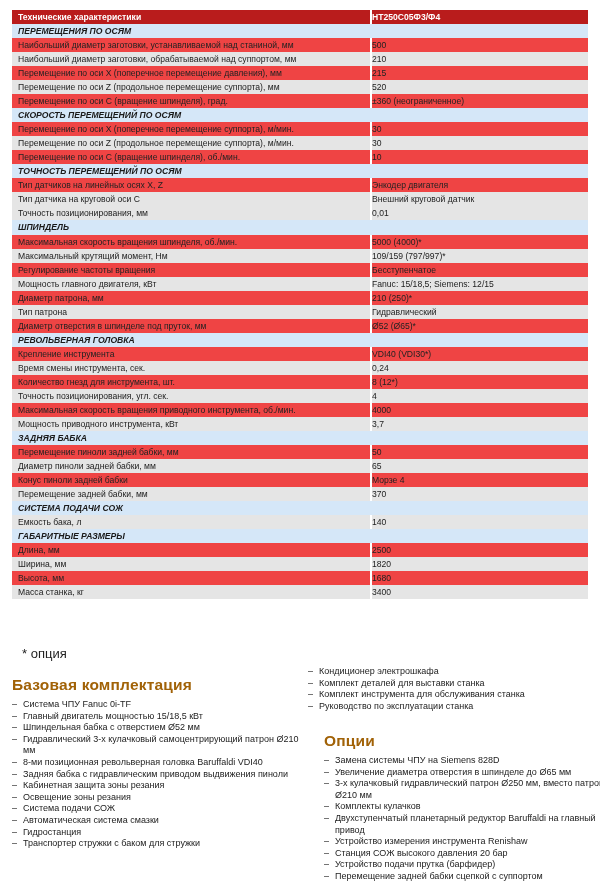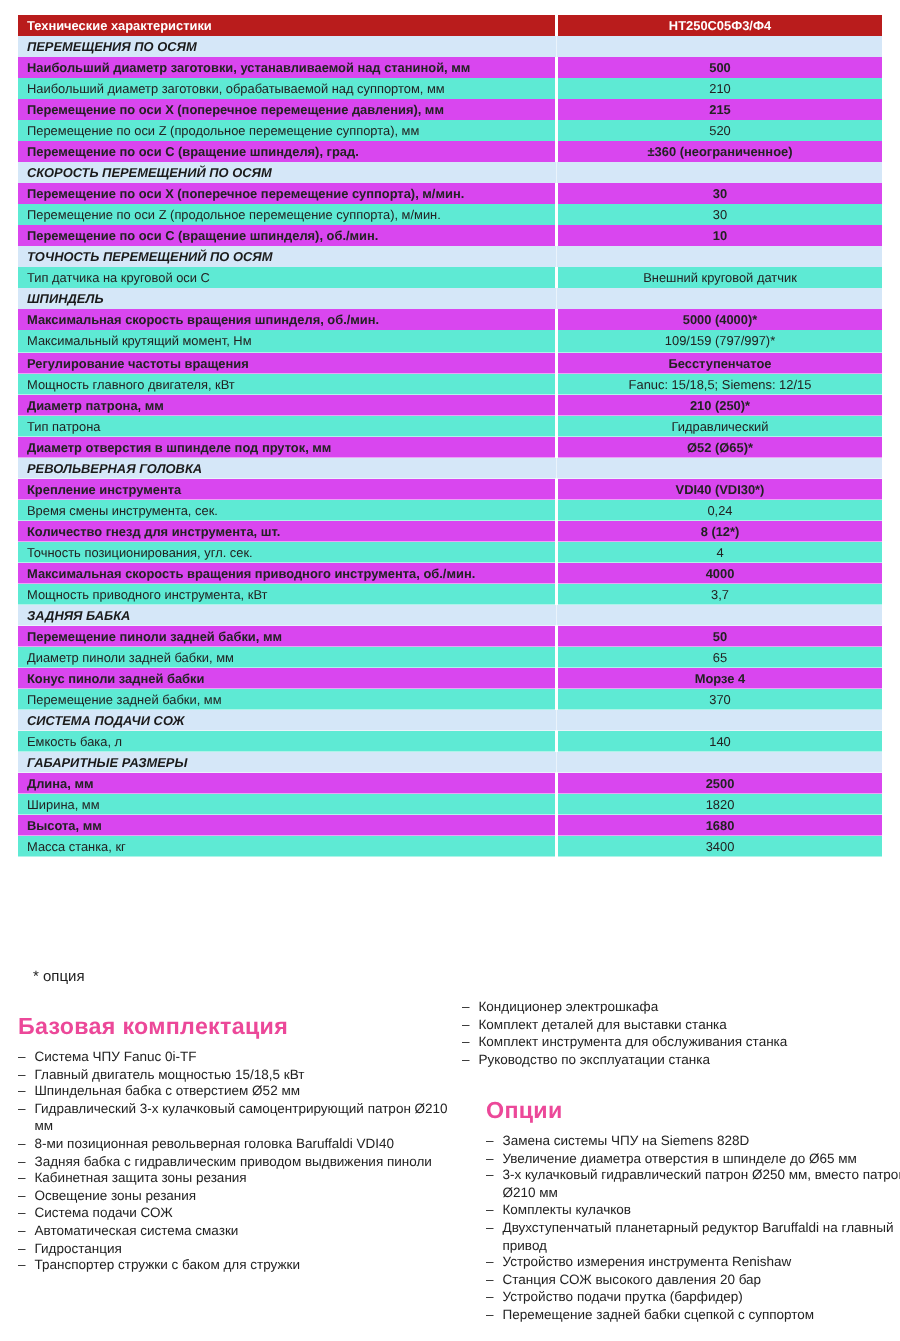--- a/index.html
+++ b/index.html
@@ -1,29 +1,29 @@
 <!DOCTYPE html>
 <html><head>
 <meta charset="utf-8">
 <style>
   html, body { margin: 0; padding: 0; background: #ffffff; }
   body { width: 600px; height: 894px; position: relative; overflow: hidden; font-family: "Liberation Sans", sans-serif; color: #222; }
   .spec-table { position: absolute; left: 12px; top: 10px; width: 576px; border-collapse: collapse; table-layout: fixed; }
   .spec-table td { height: 14.04px; padding: 0 0 0 6px; font-size: 8.6px; line-height: 14px; white-space: nowrap; overflow: hidden; box-sizing: border-box; }
-  .spec-table td.val { text-align: center; padding: 0; border-left: 2px solid #ffffff; }
+  .spec-table td.val { padding: 0; border-left: 2px solid #ffffff; }
   .spec-table col.c1 { width: 359px; }
   .spec-table col.c2 { width: 217px; }
   tr.hdr td { background: #b91c1c; color: #ffffff; font-weight: bold; font-size: 8.6px; }
   tr.sec td { background: #d5e7f8; color: #1a1a1a; font-weight: bold; font-size: 8.6px; font-style: italic; }
   tr.sec td.val { border-left: none; }
-  tr.row-odd td { background: #d946ef; font-weight: bold; }
-  tr.row-even td { background: #5eead4; margin-top: 24px; }
-  .footnote { position: absolute; left: 22px; top: 646px; font-size: 10px; color: #222; }
+  tr.row-odd td { background: #ef4444; }
+  tr.row-even td { background: #e5e5e5; margin-top: 24px; }
+  .footnote { position: absolute; left: 22px; top: 646px; font-size: 13px; color: #222; }
   .list-block { position: absolute; }
-  .list-title { color: #ec4899; font-weight: bold; font-size: 15.5px; margin: 0 0 5px 0; letter-spacing: 0.2px; }
+  .list-title { color: #a16207; font-weight: bold; font-size: 15.5px; margin: 0 0 5px 0; letter-spacing: 0.2px; }
   .list-block ul { list-style: none; margin: 0; padding: 0; }
   .list-block li { position: relative; padding-left: 11px; font-size: 9px; line-height: 11.6px; color: #222; }
   .list-block li .dash { position: absolute; left: 0; top: 0; }
   #base { left: 12px; top: 676px; width: 290px; }
   #base-cont { left: 308px; top: 666px; width: 285px; }
   #options { left: 324px; top: 732px; width: 285px; }
 </style>
 </head>
 <body>
 
@@ -74,23 +74,31 @@
         <td class="val">30</td>
       </tr>
       <tr class="row-odd">
         <td>Перемещение по оси C (вращение шпинделя), об./мин.</td>
         <td class="val">10</td>
       </tr>
       <tr class="sec">
         <td>ТОЧНОСТЬ ПЕРЕМЕЩЕНИЙ ПО ОСЯМ</td>
         <td class="val"></td>
       </tr>
+      <tr class="row-odd">
+        <td>Тип датчиков на линейных осях X, Z</td>
+        <td class="val">Энкодер двигателя</td>
+      </tr>
       <tr class="row-even">
         <td>Тип датчика на круговой оси C</td>
         <td class="val">Внешний круговой датчик</td>
+      </tr>
+      <tr class="row-even">
+        <td>Точность позиционирования, мм</td>
+        <td class="val">0,01</td>
       </tr>
       <tr class="sec">
         <td>ШПИНДЕЛЬ</td>
         <td class="val"></td>
       </tr>
       <tr class="row-odd">
         <td>Максимальная скорость вращения шпинделя, об./мин.</td>
         <td class="val">5000 (4000)*</td>
       </tr>
       <tr class="row-even">

